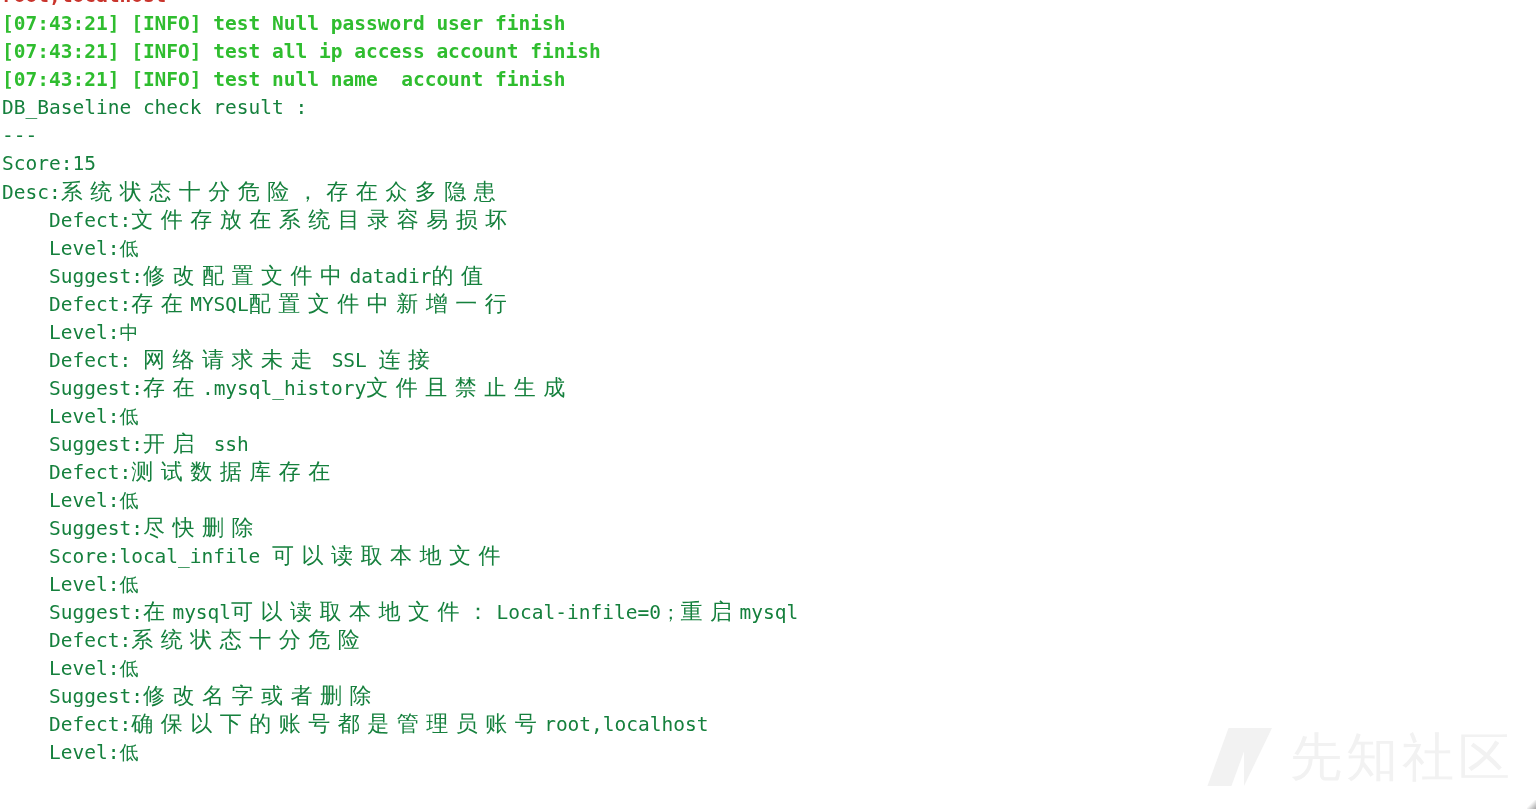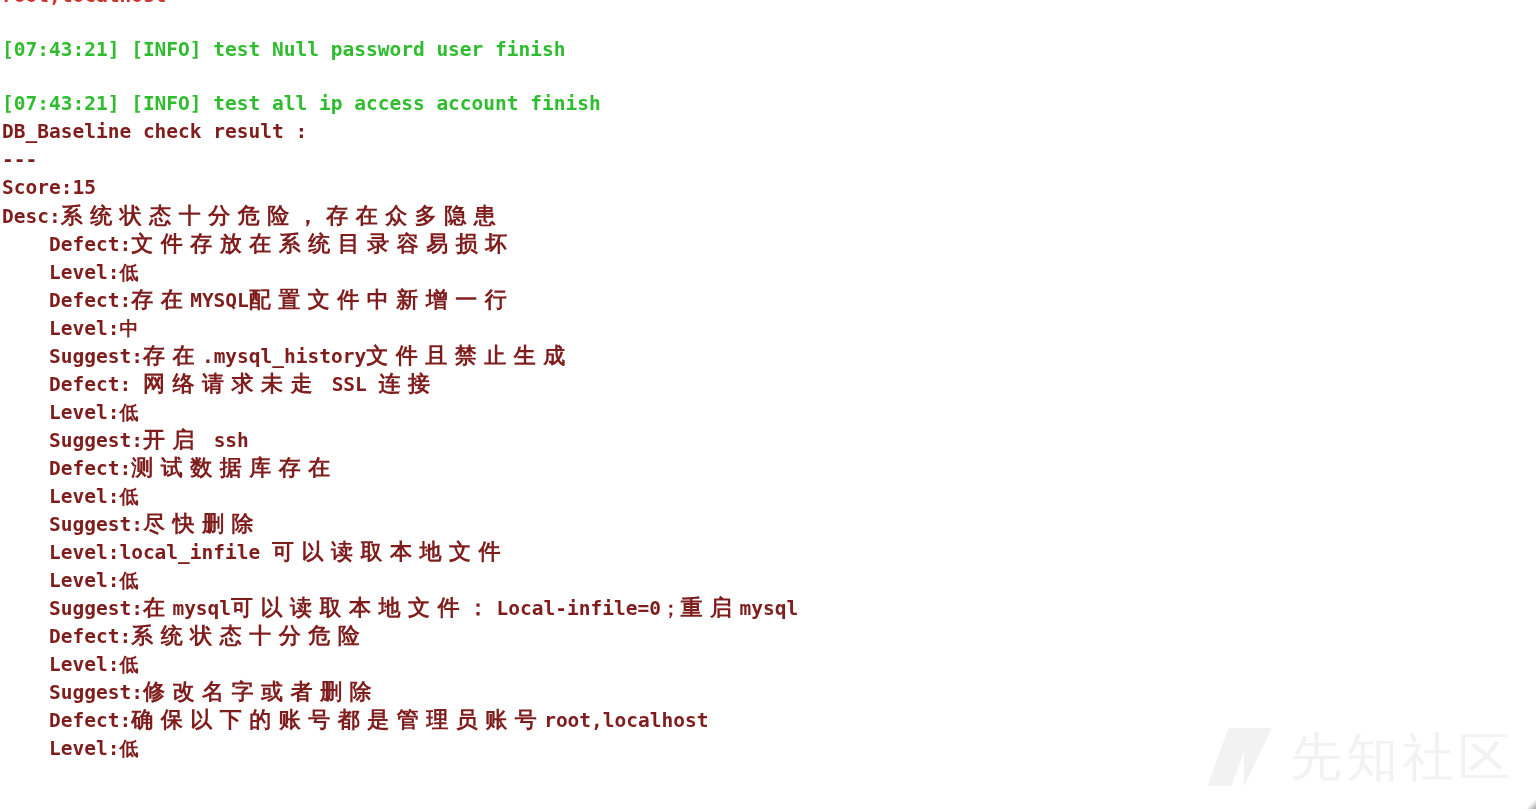--- a/index.html
+++ b/index.html
@@ -29,29 +29,29 @@
     top: -18px;          
     width: 1538px;
   }
 
   .line {
     font-family: "DejaVu Sans Mono", "Liberation Mono", monospace;
     font-size: 19.5px;
     line-height: 28px;
     height: 28px;
     white-space: pre;
-    color: #7f1d1d;
+    color: #15803d;
     padding-left: 2px;
     letter-spacing: 0px;
-    font-weight: 700;
+    font-weight: 400;
   }
 
   
   .line.red   { color: #c9342c; font-weight: 700; }
-  .line.green { color: #2fbd2f; font-weight: 700; margin-top: 26px; }
+  .line.green { color: #2fbd2f; font-weight: 700; }
 
   
   .cjk {
     font-family: "DejaVu Sans", "Liberation Sans", sans-serif;
     letter-spacing: 7.5px;
     font-size: 22px;
   }
   .cjk-tight {
     font-family: "DejaVu Sans", "Liberation Sans", sans-serif;
     letter-spacing: 0px;
@@ -115,36 +115,38 @@
 </head>
 <body>
 
 <div id="terminal">
 
   <div class="scroll-area">
 
   <div class="line red">root,localhost</div>
       <div class="line green">[07:43:21] [INFO] test Null password user finish</div>
       <div class="line green">[07:43:21] [INFO] test all ip access account finish</div>
+      <div class="line green">[07:43:21] [INFO] test null name  account finish</div>
       <div class="line ">DB_Baseline check result :</div>
       <div class="line ">---</div>
       <div class="line ">Score:15</div>
       <div class="line "><span>Desc:</span><span class="cjk">系统状态十分危险，存在众多隐患</span></div>
       <div class="line "><span>    Defect:</span><span class="cjk">文件存放在系统目录容易损坏</span></div>
       <div class="line "><span>    Level:</span><span class="cjk-tight">低</span></div>
+      <div class="line "><span>    Suggest:</span><span class="cjk">修改配置文件中</span><span>datadir</span><span class="cjk">的值</span></div>
       <div class="line "><span>    Defect:</span><span class="cjk">存在</span><span>MYSQL</span><span class="cjk">配置文件中新增一行</span></div>
       <div class="line "><span>    Level:</span><span class="cjk-tight">中</span></div>
+      <div class="line "><span>    Defect: </span><span class="cjk">网络请求未走</span><span> SSL </span><span class="cjk">连接</span></div>
       <div class="line "><span>    Suggest:</span><span class="cjk">存在</span><span>.mysql_history</span><span class="cjk">文件且禁止生成</span></div>
-      <div class="line "><span>    Defect: </span><span class="cjk">网络请求未走</span><span> SSL </span><span class="cjk">连接</span></div>
       <div class="line "><span>    Level:</span><span class="cjk-tight">低</span></div>
       <div class="line "><span>    Suggest:</span><span class="cjk">开启</span><span> ssh</span></div>
       <div class="line "><span>    Defect:</span><span class="cjk">测试数据库存在</span></div>
       <div class="line "><span>    Level:</span><span class="cjk-tight">低</span></div>
       <div class="line "><span>    Suggest:</span><span class="cjk">尽快删除</span></div>
-      <div class="line "><span>    Level:local_infile </span><span class="cjk">可以读取本地文件</span></div>
+      <div class="line "><span>    Score:local_infile </span><span class="cjk">可以读取本地文件</span></div>
       <div class="line "><span>    Level:</span><span class="cjk-tight">低</span></div>
       <div class="line "><span>    Suggest:</span><span class="cjk">在</span><span>mysql</span><span class="cjk">可以读取本地文件：</span><span>Local-infile=0；</span><span class="cjk">重启</span><span>mysql</span></div>
       <div class="line "><span>    Defect:</span><span class="cjk">系统状态十分危险</span></div>
       <div class="line "><span>    Level:</span><span class="cjk-tight">低</span></div>
       <div class="line "><span>    Suggest:</span><span class="cjk">修改名字或者删除</span></div>
       <div class="line "><span>    Defect:</span><span class="cjk">确保以下的账号都是管理员账号</span><span>root,localhost</span></div>
       <div class="line "><span>    Level:</span><span class="cjk-tight">低</span></div>
     </div>
 
   <div id="watermark">

